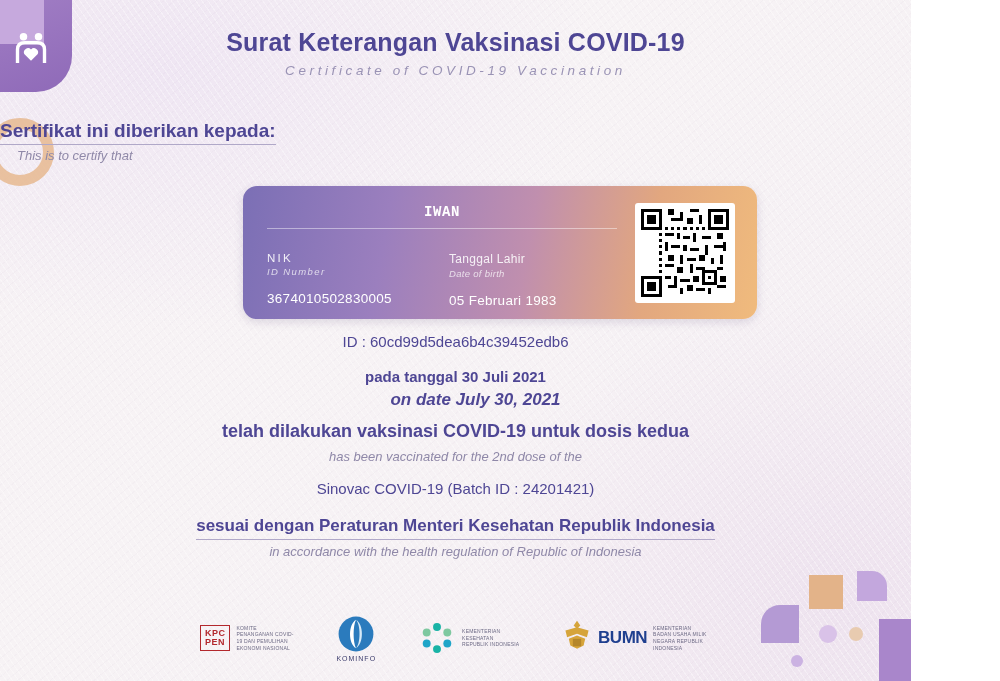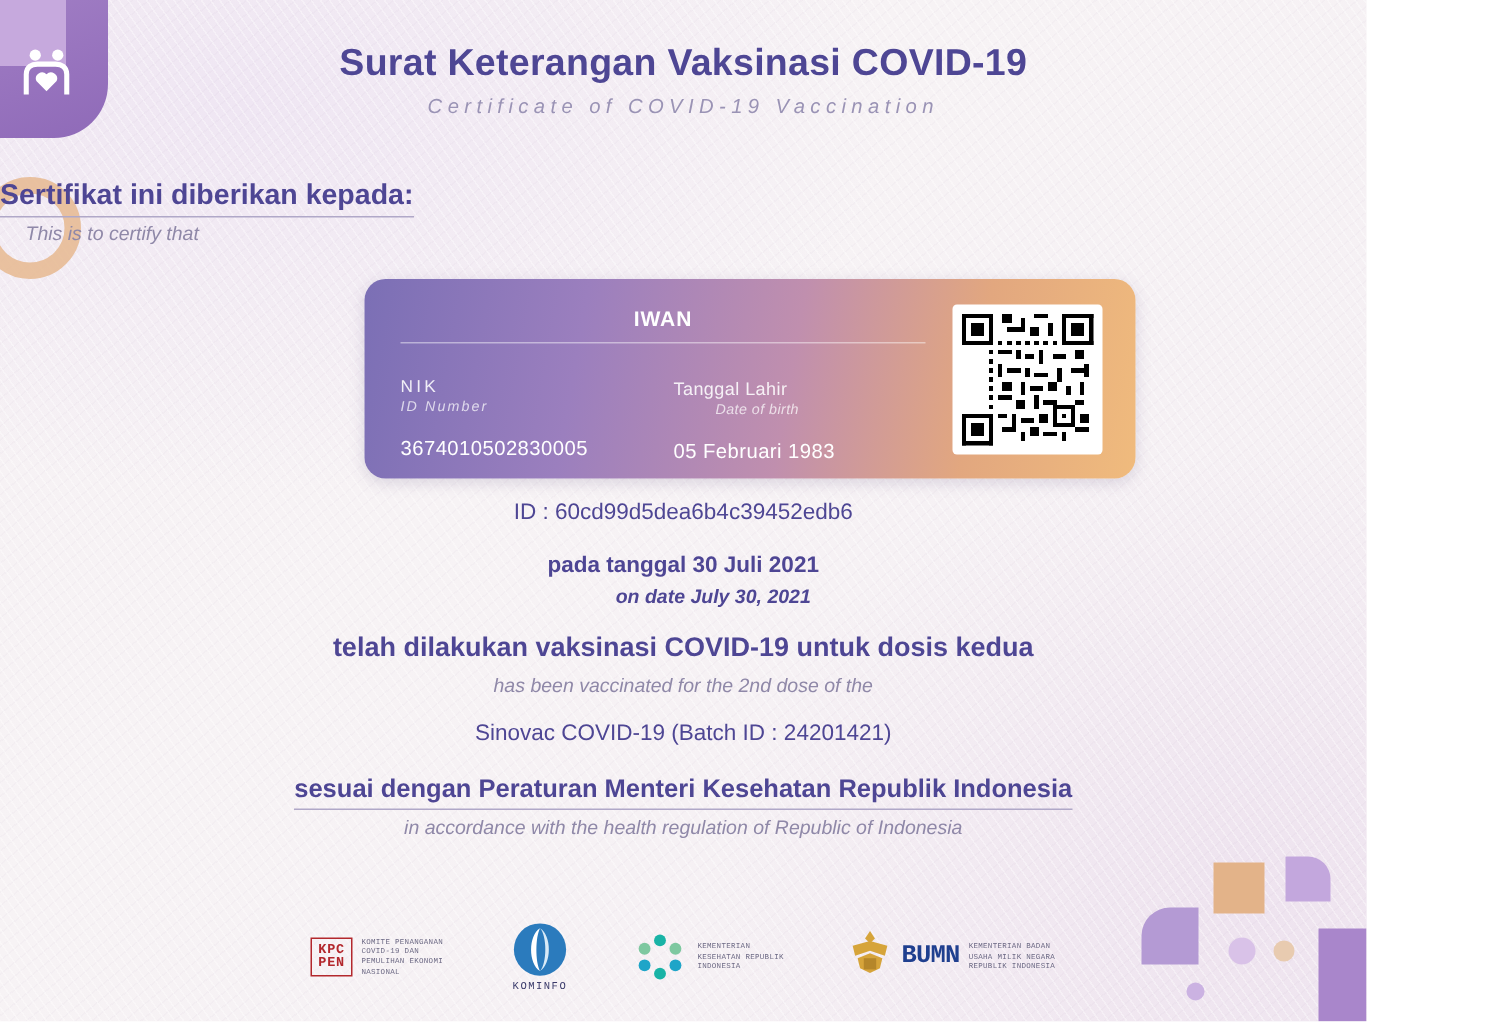--- a/index.html
+++ b/index.html
@@ -137,20 +137,21 @@
   .card-name {
     position: absolute;
     left: 24px;
     top: 18px;
     width: 350px;
     text-align: center;
     color: #ffffff;
     font-size: 14px;
     font-weight: bold;
     letter-spacing: 0.6px;
+    font-family: Liberation Mono, monospace;
   }
   .card-divider {
     position: absolute;
     left: 24px;
     top: 42px;
     width: 350px;
     height: 1px;
     background: rgba(255,255,255,0.45);
   }
   .field {
@@ -171,21 +172,21 @@
   }
   .field-value {
     font-size: 13.5px;
     color: #ffffff;
     margin-top: 14px;
     letter-spacing: 0.3px;
   }
   .field-nik { left: 24px; top: 66px; }
   .field-dob { left: 206px; top: 66px; }
   .field-dob .field-label { letter-spacing: 0.3px; font-size: 12px; }
-  .field-dob .field-sublabel { letter-spacing: 0.3px; margin-left: 28px; }
+  .field-dob .field-sublabel { letter-spacing: 0.3px; }
 
   .qr-wrap {
     position: absolute;
     right: 22px;
     top: 17px;
     width: 100px;
     height: 100px;
     background: #ffffff;
     padding: 6px;
     border-radius: 3px;
@@ -198,42 +199,41 @@
   }
 
   
   .line {
     position: absolute;
     left: 0; right: 0;
     text-align: center;
   }
   .l-id-code { top: 333px; font-size: 15px; color: #4e4694; }
   .l-date-id { top: 368px; font-size: 15px; font-weight: bold; color: #4e4694; }
-  .l-date-en { top: 390px; font-size: 13px; font-weight: bold; font-style: italic; color: #4e4694; margin-left: 40px; }
+  .l-date-en { top: 390px; font-size: 17px; font-weight: bold; font-style: italic; color: #4e4694; margin-left: 40px; }
   .l-dose-id { top: 421px; font-size: 18px; font-weight: bold; color: #4e4694; }
   .l-dose-en { top: 449px; font-size: 13px; font-style: italic; color: #8f88a8; }
   .l-vaccine { top: 480px; font-size: 15px; color: #4e4694; }
   .l-reg-id { top: 516px; font-size: 17px; font-weight: bold; color: #4e4694; }
   .l-reg-id span {
     border-bottom: 1.5px solid #b0a8c8;
     padding-bottom: 4px;
   }
   .l-reg-en { top: 544px; font-size: 13px; font-style: italic; color: #8f88a8; }
 
   
   .logos {
     position: absolute;
     left: 0; right: 0;
     top: 608px;
     height: 60px;
     display: flex;
     justify-content: center;
     align-items: center;
     gap: 42px;
-    font-family: Liberation Mono, monospace;
   }
   .logo {
     display: flex;
     align-items: center;
     gap: 6px;
     height: 52px;
   }
   .logo-text {
     font-size: 5px;
     line-height: 1.35;

